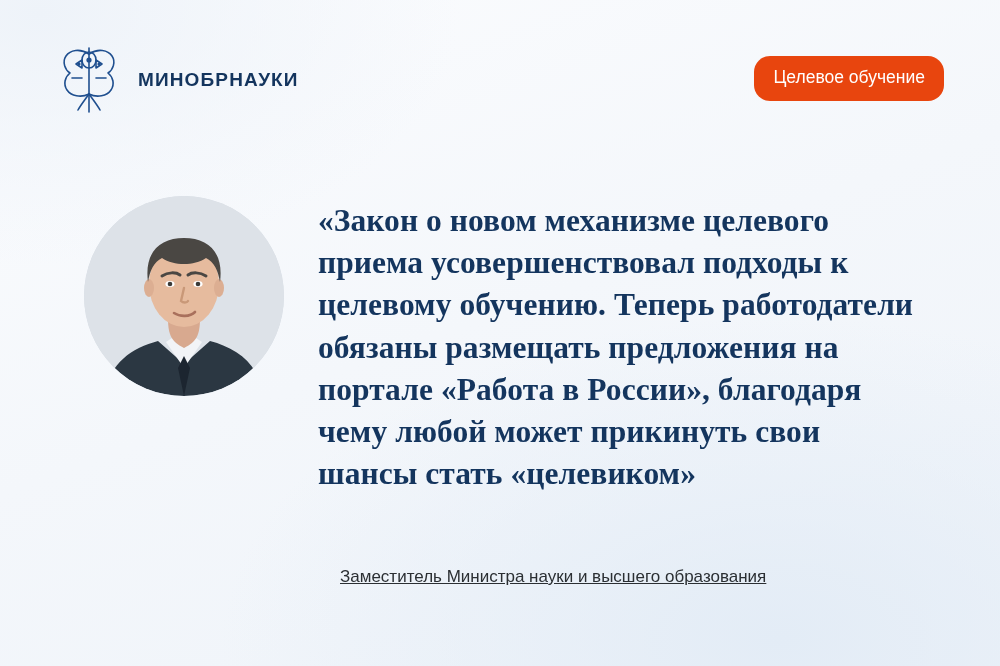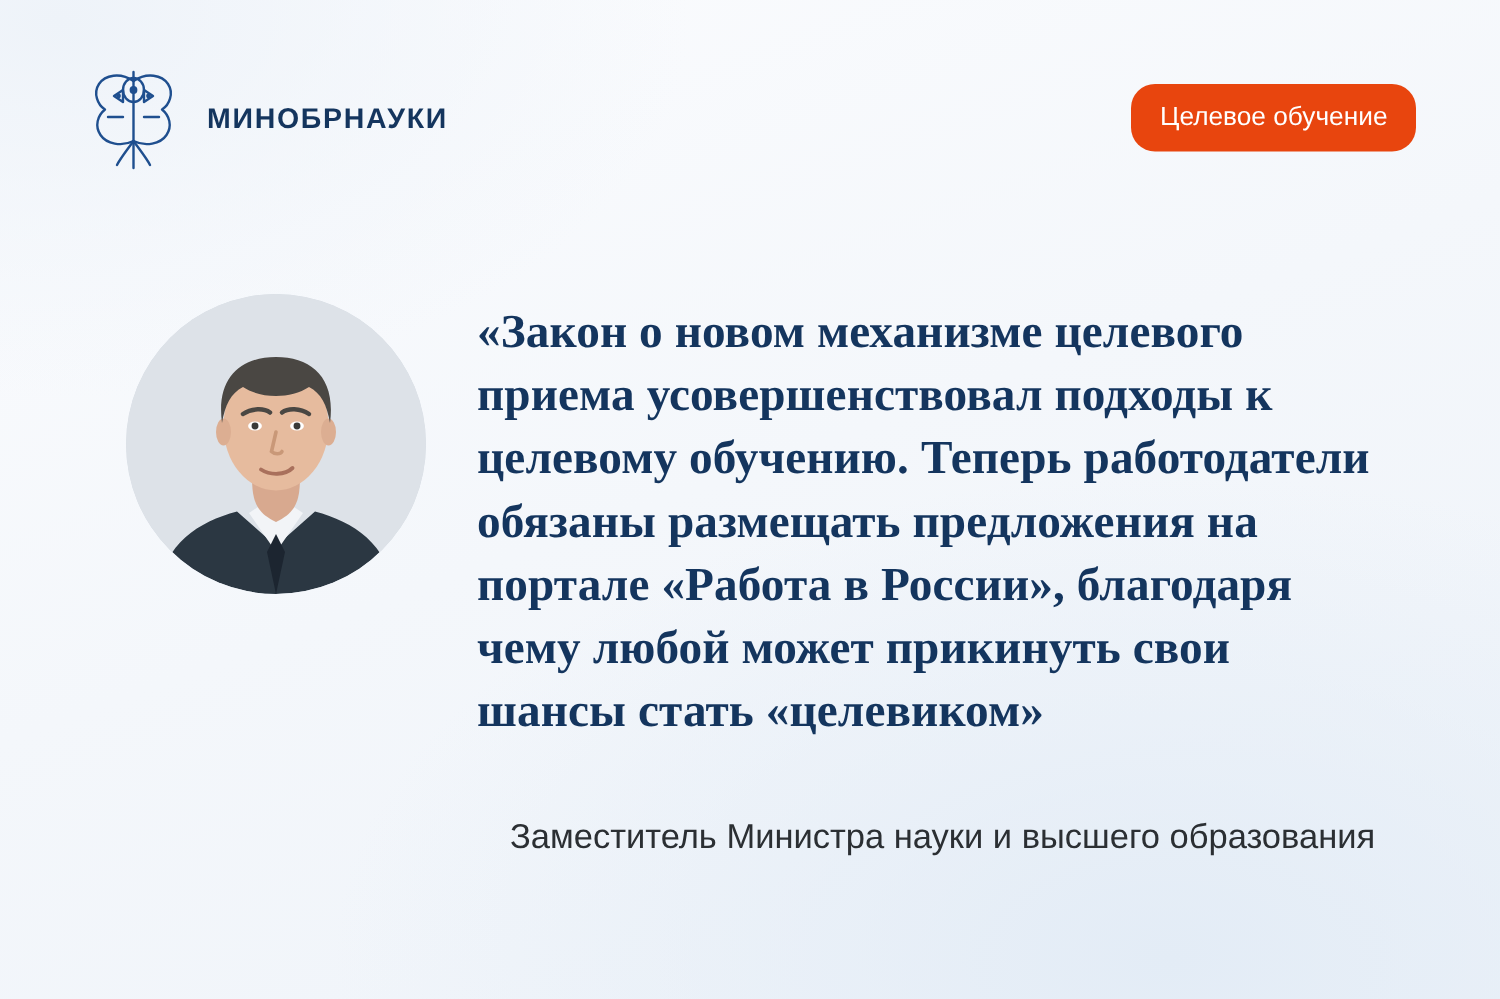--- a/index.html
+++ b/index.html
@@ -94,26 +94,27 @@
     font-size: 31.5px;
     line-height: 1.34;
     color: #14355e;
     letter-spacing: 0.002em;
     margin-top: 40px;
   }
 
   .attribution {
     position: absolute;
     left: 340px;
-    top: 540px;
+    top: 564px;
     width: 600px;
     font-family: "Liberation Sans", sans-serif;
-    font-size: 23px;
+    font-size: 17px;
     line-height: 1.5;
     color: #2b2f33;
+    text-decoration: underline;
   }
   .attribution .name {
     color: #e8450e;
     font-weight: bold;
   }
 </style>
 </head>
 <body>
 
 <div class="card">

